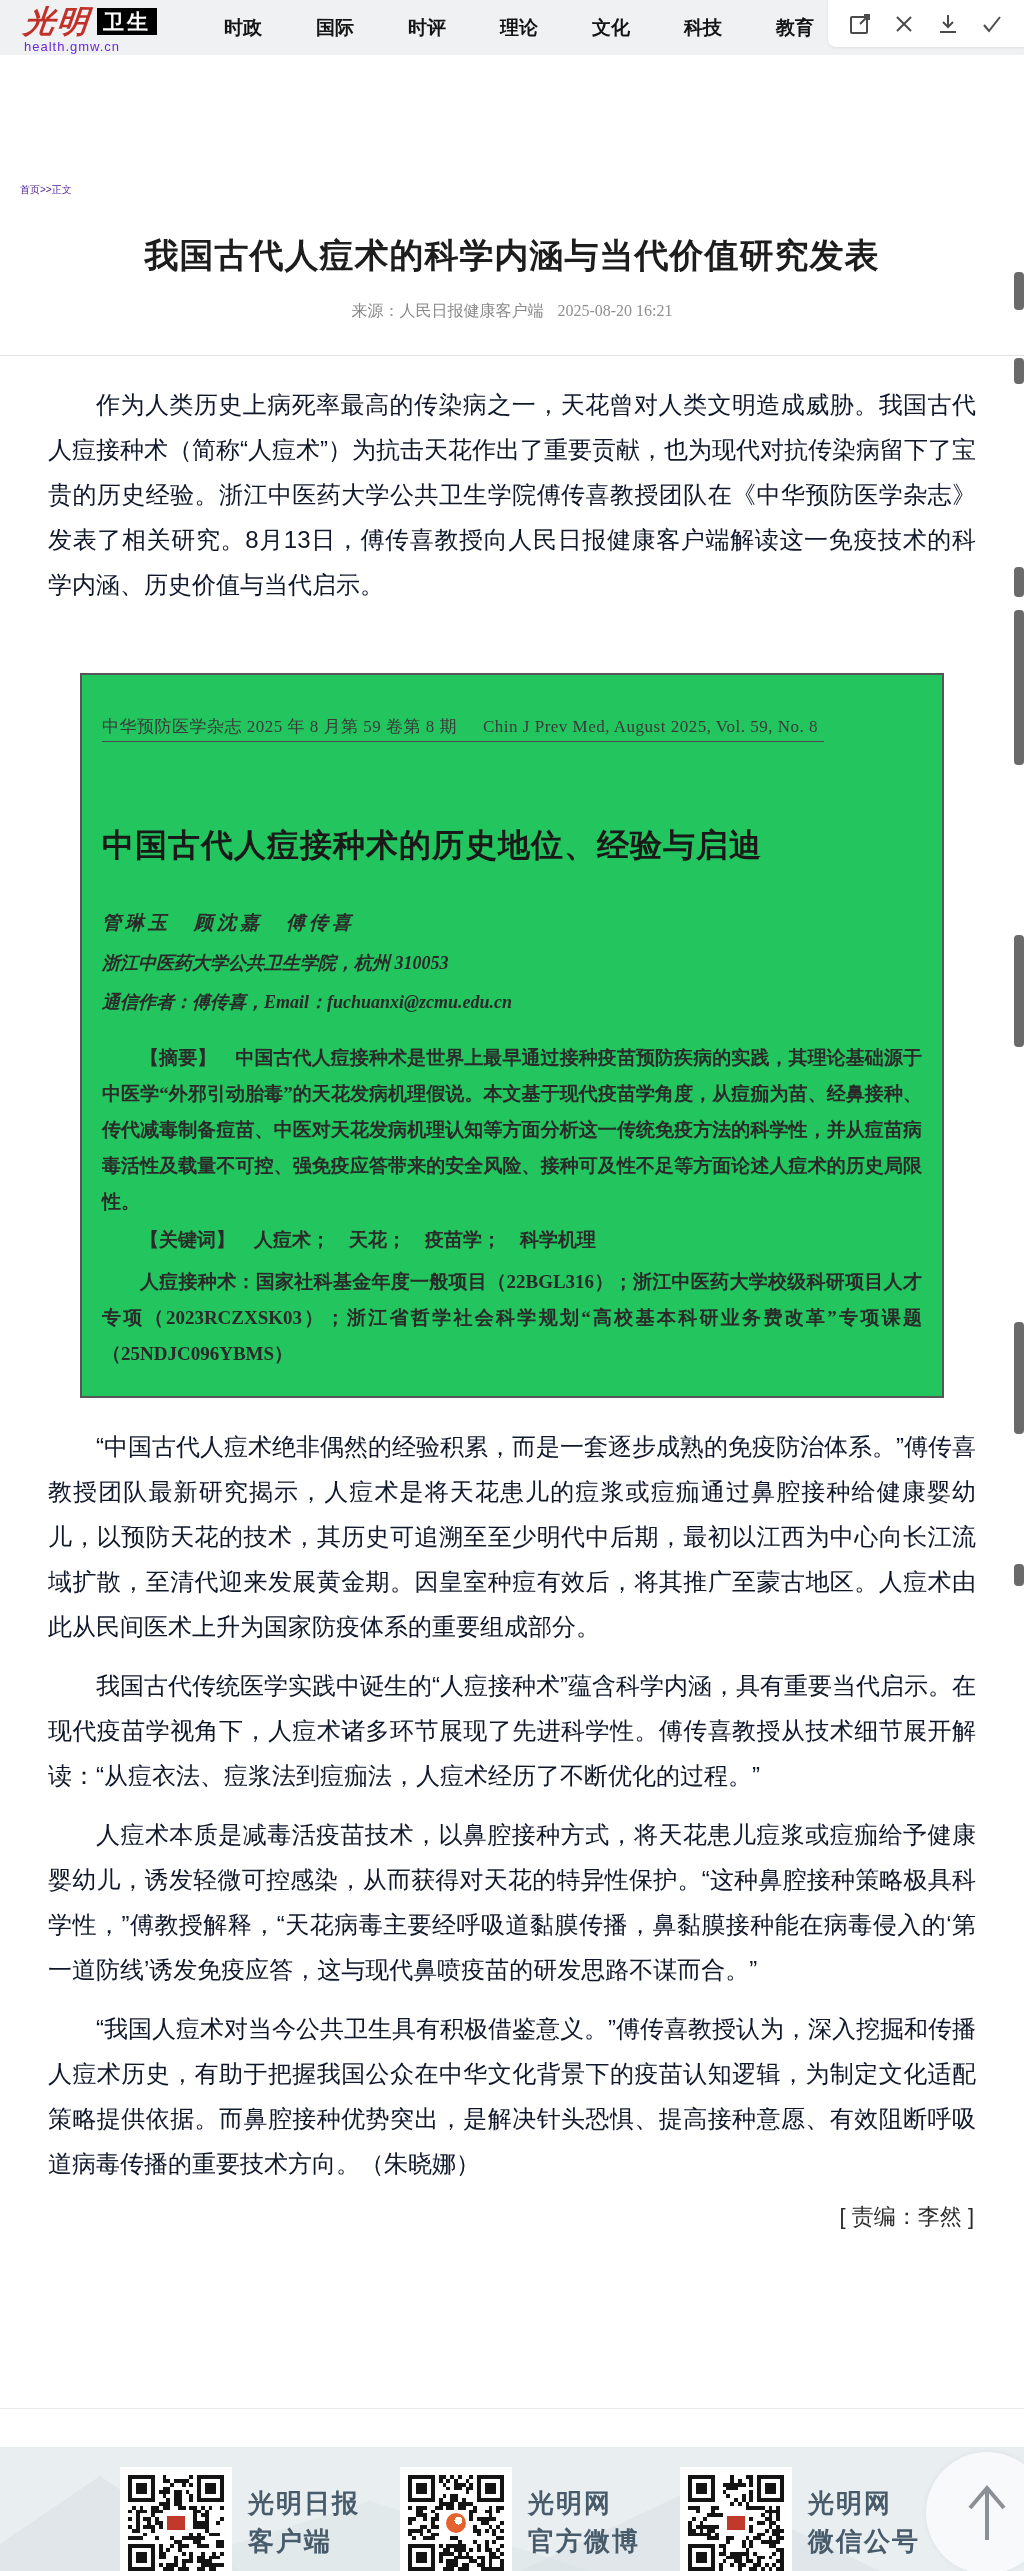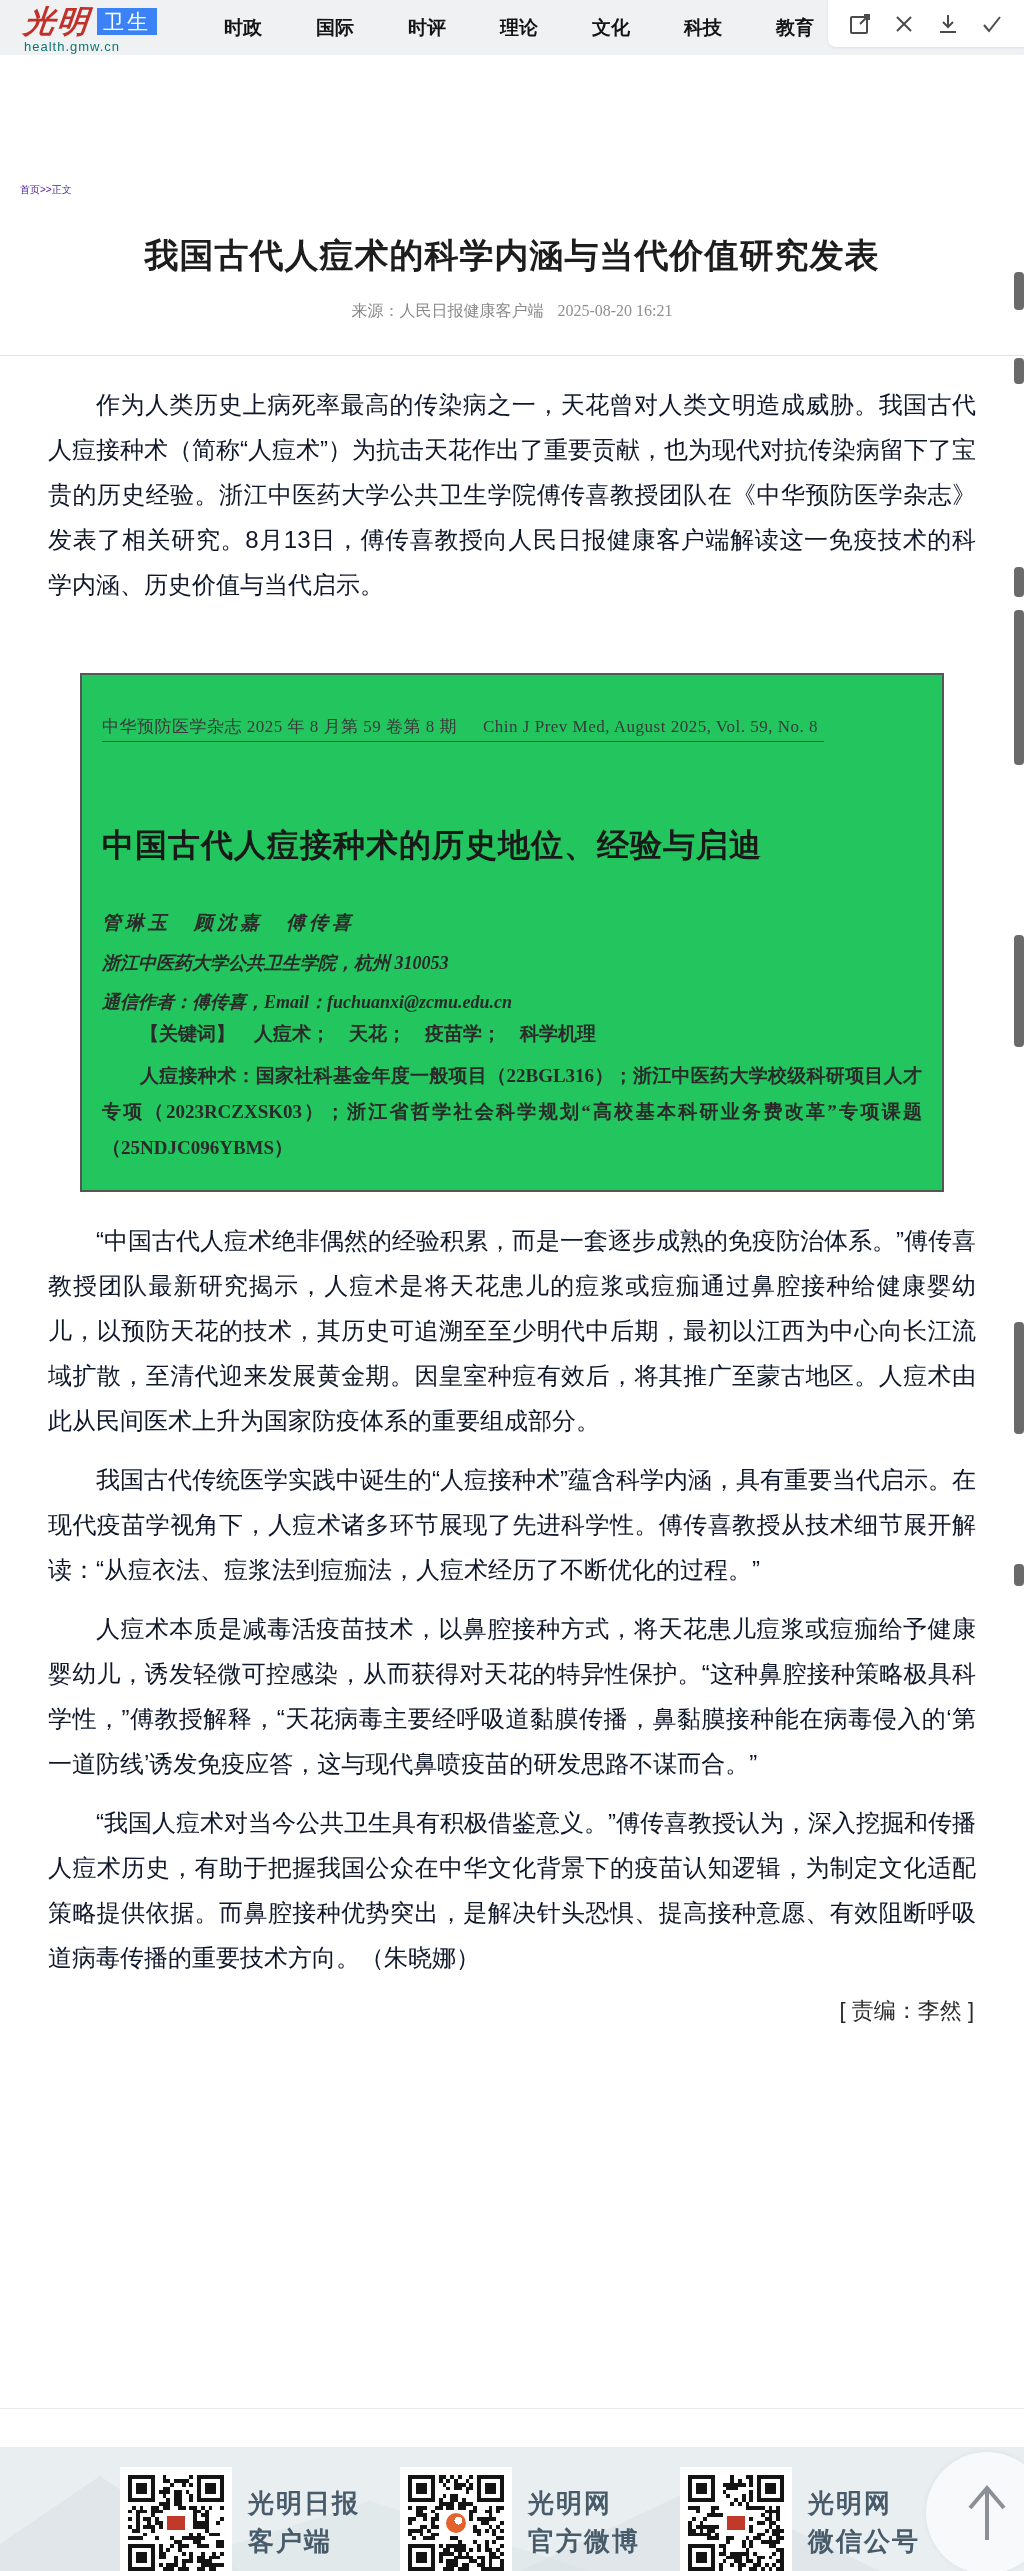--- a/index.html
+++ b/index.html
@@ -14,24 +14,24 @@
   
   .site-header { position:relative; height:55px; background:#eff1f3; }
   .logo-wrap { position:absolute; left:24px; top:6px; line-height:1; }
   .logo-row { display:flex; align-items:center; }
   .logo-script {
     font-family:"DejaVu Serif","Liberation Serif",serif;
     font-style:italic; font-weight:bold; font-size:31px; color:#c23129;
     letter-spacing:2px; transform:skewX(-6deg); display:inline-block;
   }
   .logo-badge {
-    display:inline-block; margin-left:7px; background:#3b82f6; color:#fff;
-    font-weight:normal; font-size:21px; padding:3px 6px; letter-spacing:3px;
-  }
-  .logo-domain { display:block; margin-top:3px; color:#0f766e; font-size:13px; letter-spacing:1px; }
+    display:inline-block; margin-left:7px; background:#000000; color:#fff;
+    font-weight:bold; font-size:21px; padding:3px 6px; letter-spacing:3px;
+  }
+  .logo-domain { display:block; margin-top:3px; color:#6d28d9; font-size:13px; letter-spacing:1px; }
   .main-nav {
     position:absolute; left:224px; top:0; height:55px;
     display:flex; align-items:center; gap:54px;
     font-size:19px; font-weight:700; color:#141414; white-space:nowrap;
   }
   .main-nav .nav-item { cursor:pointer; }
   .header-overlay {
     position:absolute; right:0; top:0; width:196px; height:47px;
     background:#ffffff; border-bottom-left-radius:8px;
     display:flex; align-items:center; justify-content:space-evenly;
@@ -182,20 +182,23 @@
     <p class="body-para first">作为人类历史上病死率最高的传染病之一，天花曾对人类文明造成威胁。我国古代人痘接种术（简称“人痘术”）为抗击天花作出了重要贡献，也为现代对抗传染病留下了宝贵的历史经验。浙江中医药大学公共卫生学院傅传喜教授团队在《中华预防医学杂志》发表了相关研究。8月13日，傅传喜教授向人民日报健康客户端解读这一免疫技术的科学内涵、历史价值与当代启示。</p>
 
     <div class="journal-figure">
       <div class="masthead">
         <span>中华预防医学杂志 2025 年 8 月第 59 卷第 8 期</span><span class="en">Chin J Prev Med, August 2025, Vol. 59, No. 8</span>
       </div>
       <div class="paper-title">中国古代人痘接种术的历史地位、经验与启迪</div>
       <div class="paper-authors">管琳玉　顾沈嘉　傅传喜</div>
       <div class="paper-affil">浙江中医药大学公共卫生学院，杭州 310053</div>
       <div class="paper-corresp">通信作者：傅传喜，Email：fuchuanxi@zcmu.edu.cn</div>
+      <div class="paper-abstract">
+        <b>【摘要】</b><span>　中国古代人痘接种术是世界上最早通过接种疫苗预防疾病的实践，其理论基础源于中医学“外邪引动胎毒”的天花发病机理假说。本文基于现代疫苗学角度，从痘痂为苗、经鼻接种、传代减毒制备痘苗、中医对天花发病机理认知等方面分析这一传统免疫方法的科学性，并从痘苗病毒活性及载量不可控、强免疫应答带来的安全风险、接种可及性不足等方面论述人痘术的历史局限性。</span>
+      </div>
       <div class="paper-keywords">
         <b>【关键词】</b><span>　人痘术；　天花；　疫苗学；　科学机理</span>
       </div>
       <div class="paper-funding">
         <b>人痘接种术：</b><span>国家社科基金年度一般项目（22BGL316）；浙江中医药大学校级科研项目人才专项（2023RCZXSK03）；浙江省哲学社会科学规划“高校基本科研业务费改革”专项课题（25NDJC096YBMS）</span>
       </div>
     </div>
 
     <p class="body-para">“中国古代人痘术绝非偶然的经验积累，而是一套逐步成熟的免疫防治体系。”傅传喜教授团队最新研究揭示，人痘术是将天花患儿的痘浆或痘痂通过鼻腔接种给健康婴幼儿，以预防天花的技术，其历史可追溯至至少明代中后期，最初以江西为中心向长江流域扩散，至清代迎来发展黄金期。因皇室种痘有效后，将其推广至蒙古地区。人痘术由此从民间医术上升为国家防疫体系的重要组成部分。</p>
     <p class="body-para">我国古代传统医学实践中诞生的“人痘接种术”蕴含科学内涵，具有重要当代启示。在现代疫苗学视角下，人痘术诸多环节展现了先进科学性。傅传喜教授从技术细节展开解读：“从痘衣法、痘浆法到痘痂法，人痘术经历了不断优化的过程。”</p>

